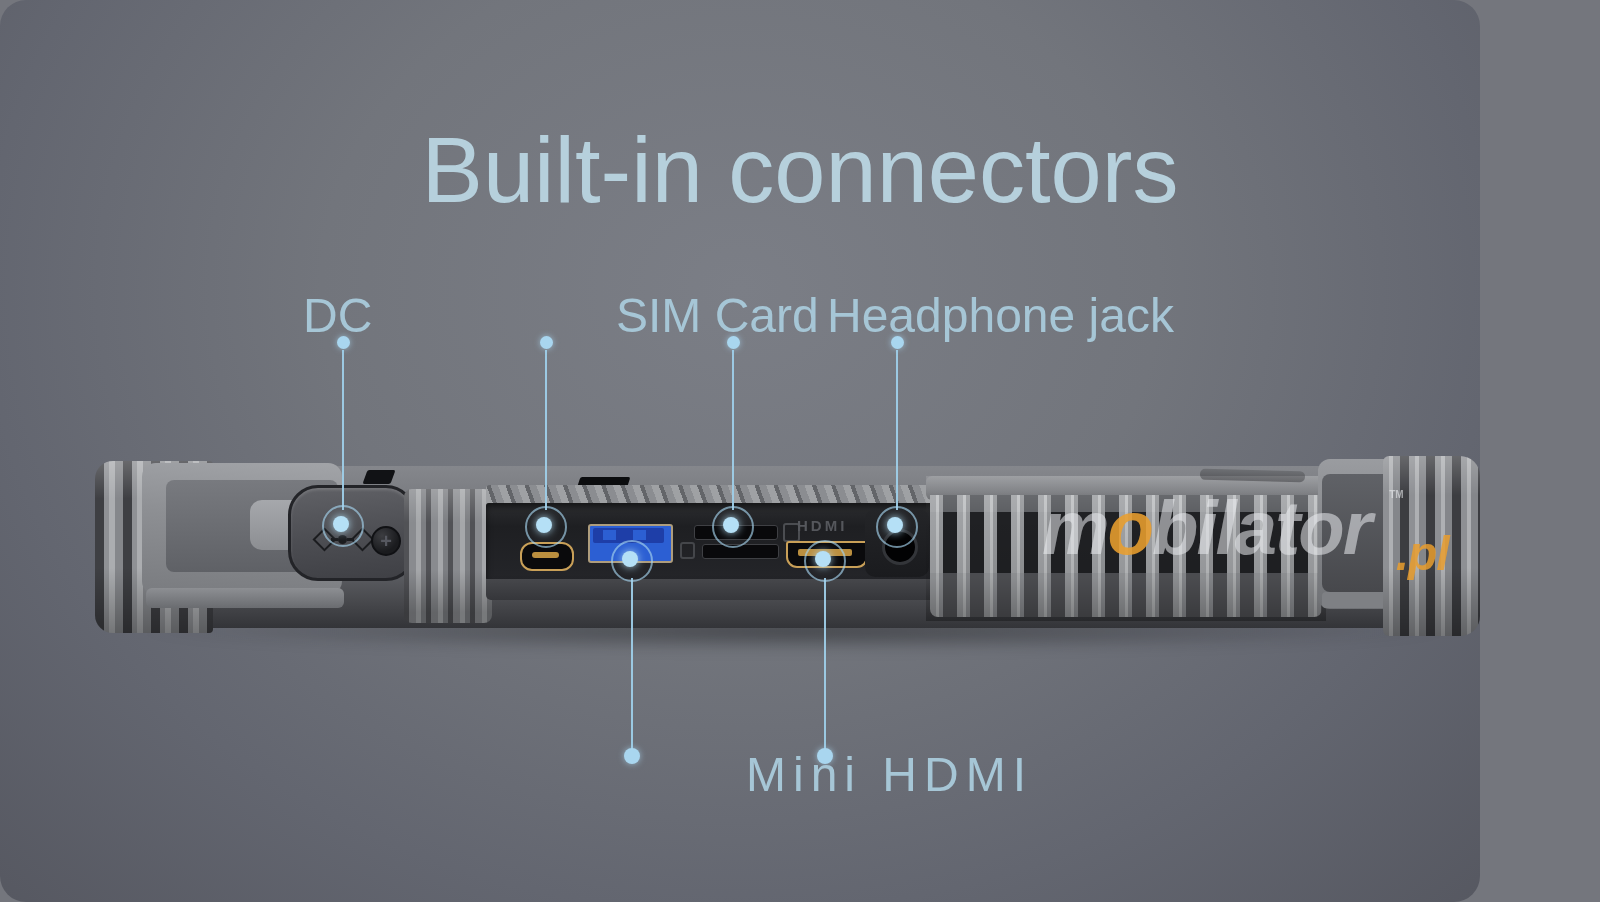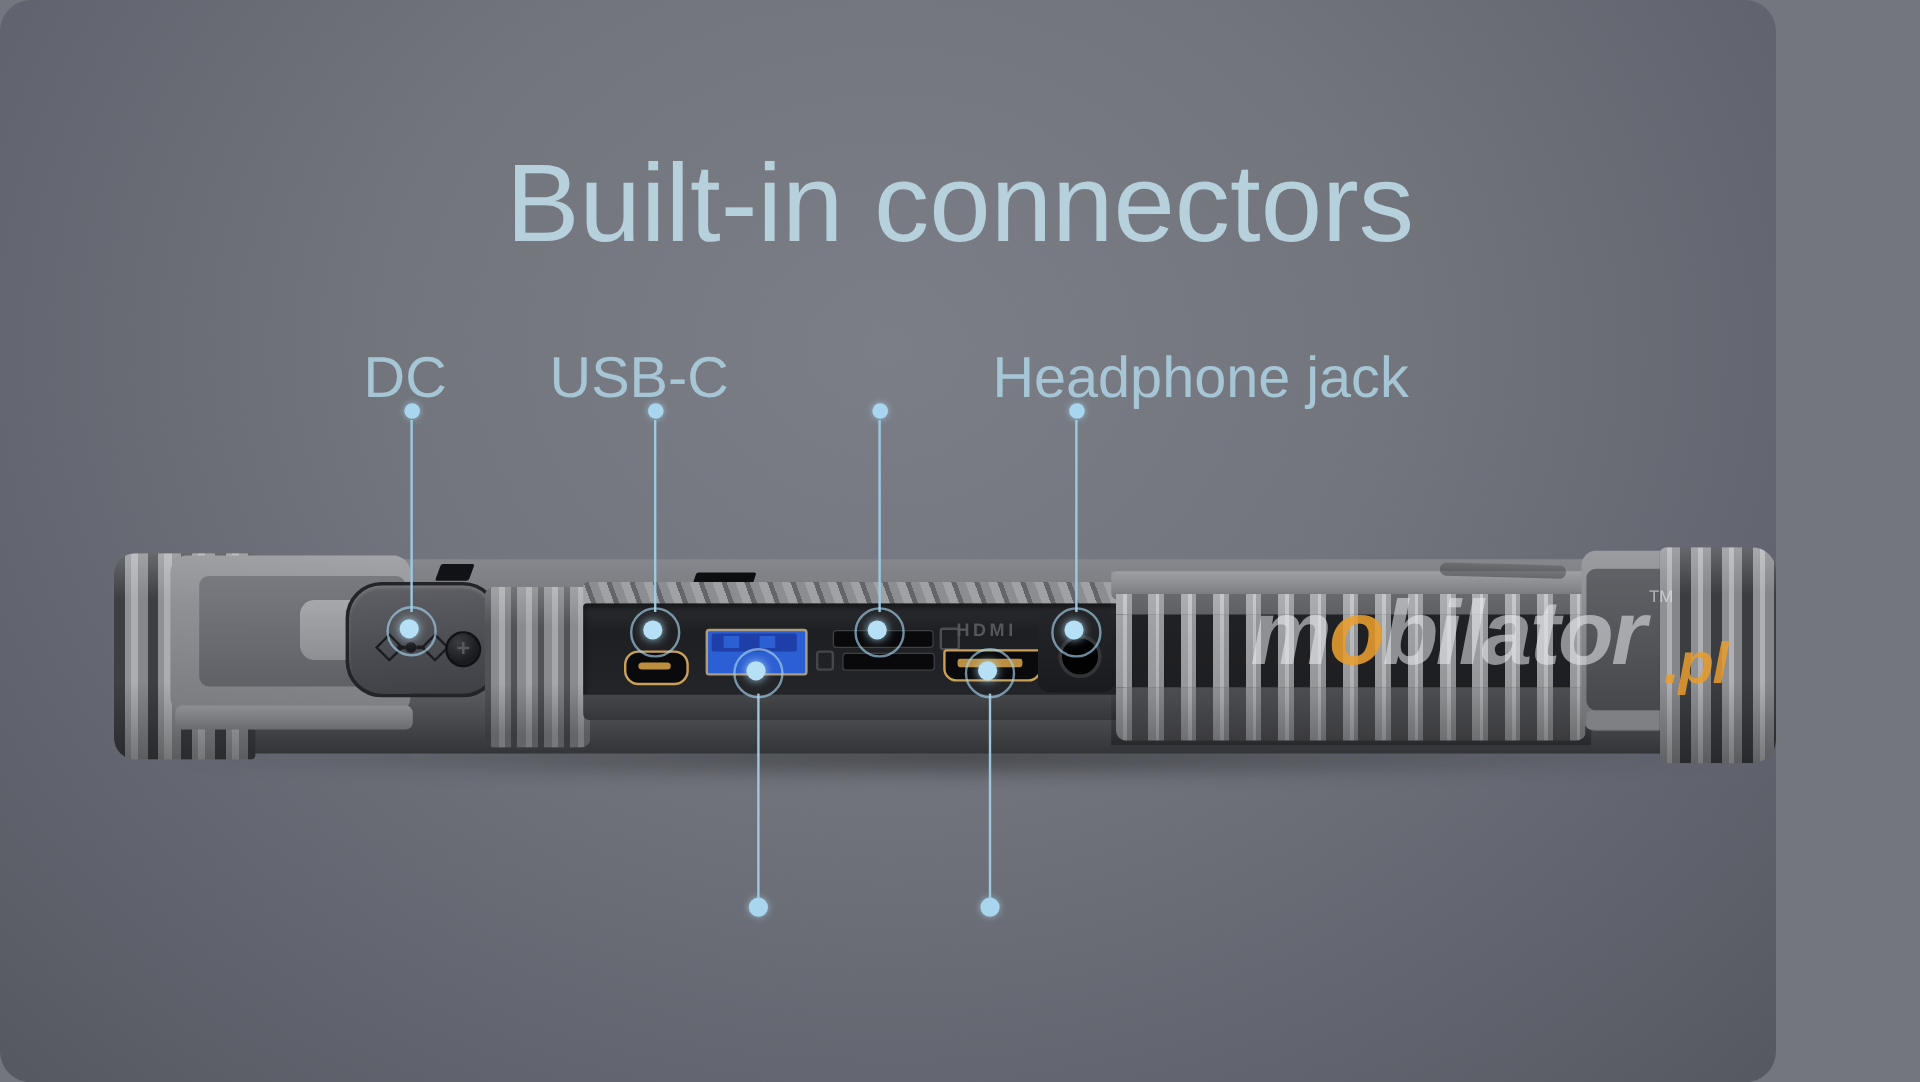--- a/index.html
+++ b/index.html
@@ -132,22 +132,22 @@
   .frameR-lip{left:1322px;top:592px;width:90px;height:16px;border-radius:4px;background:#7e8084;z-index:14;}
   .ridgesR{left:1383px;top:456px;width:97px;height:180px;border-radius:6px 20px 20px 6px;z-index:15;
         background:linear-gradient(180deg,rgba(255,255,255,0.22),rgba(255,255,255,0) 22%,rgba(0,0,0,0) 62%,rgba(0,0,0,0.32) 100%),
         repeating-linear-gradient(90deg,#8e9094 0 6px,#aeb0b3 6px 10px,#84868a 10px 17px,#3c3d41 17px 26px);}
 
   
   .wm{left:1042px;top:490px;z-index:50;white-space:nowrap;
       font-style:italic;font-weight:800;font-size:76px;line-height:1;
       color:rgba(235,237,240,0.55);letter-spacing:-2px;}
   .wm .o{color:rgba(233,158,46,0.88);}
-  .wm .tm{font-size:14px;font-weight:normal;font-style:normal;vertical-align:top;
-      color:rgba(235,237,240,0.6);letter-spacing:0;margin-left:4px;}
+  .wm .tm{font-size:10px;font-weight:bold;font-style:normal;vertical-align:top;
+      color:rgba(235,237,240,0.6);letter-spacing:0;margin-left:19px;}
   .wm .pl{display:inline-block;font-size:48px;color:rgba(233,158,46,0.85);
       transform:translateY(16px);margin-left:-8px;letter-spacing:-1px;}
 </style>
 </head>
 <body>
 
 <div class="page">
 
   <div class="abs title">Built-in connectors</div>
 
@@ -224,16 +224,17 @@
   <div class="abs ring r-hdmi"></div>
 
   <div class="abs pdot p-dc"></div>
   <div class="abs pdot p-usbc"></div>
   <div class="abs pdot p-sim"></div>
   <div class="abs pdot p-hp"></div>
   <div class="abs pdot p-usba"></div>
   <div class="abs pdot p-hdmi"></div>
 
   <div class="abs lbl lbl-dc">DC</div>
-  <div class="abs lbl lbl-usbc">USB-C</div>
+  <div class="abs lbl lbl-sim">SIM Card</div>
   <div class="abs lbl lbl-hp">Headphone jack</div>
+  <div class="abs lbl lbl-hdmi">Mini HDMI</div>
 
 </div>
 
 </body></html>

